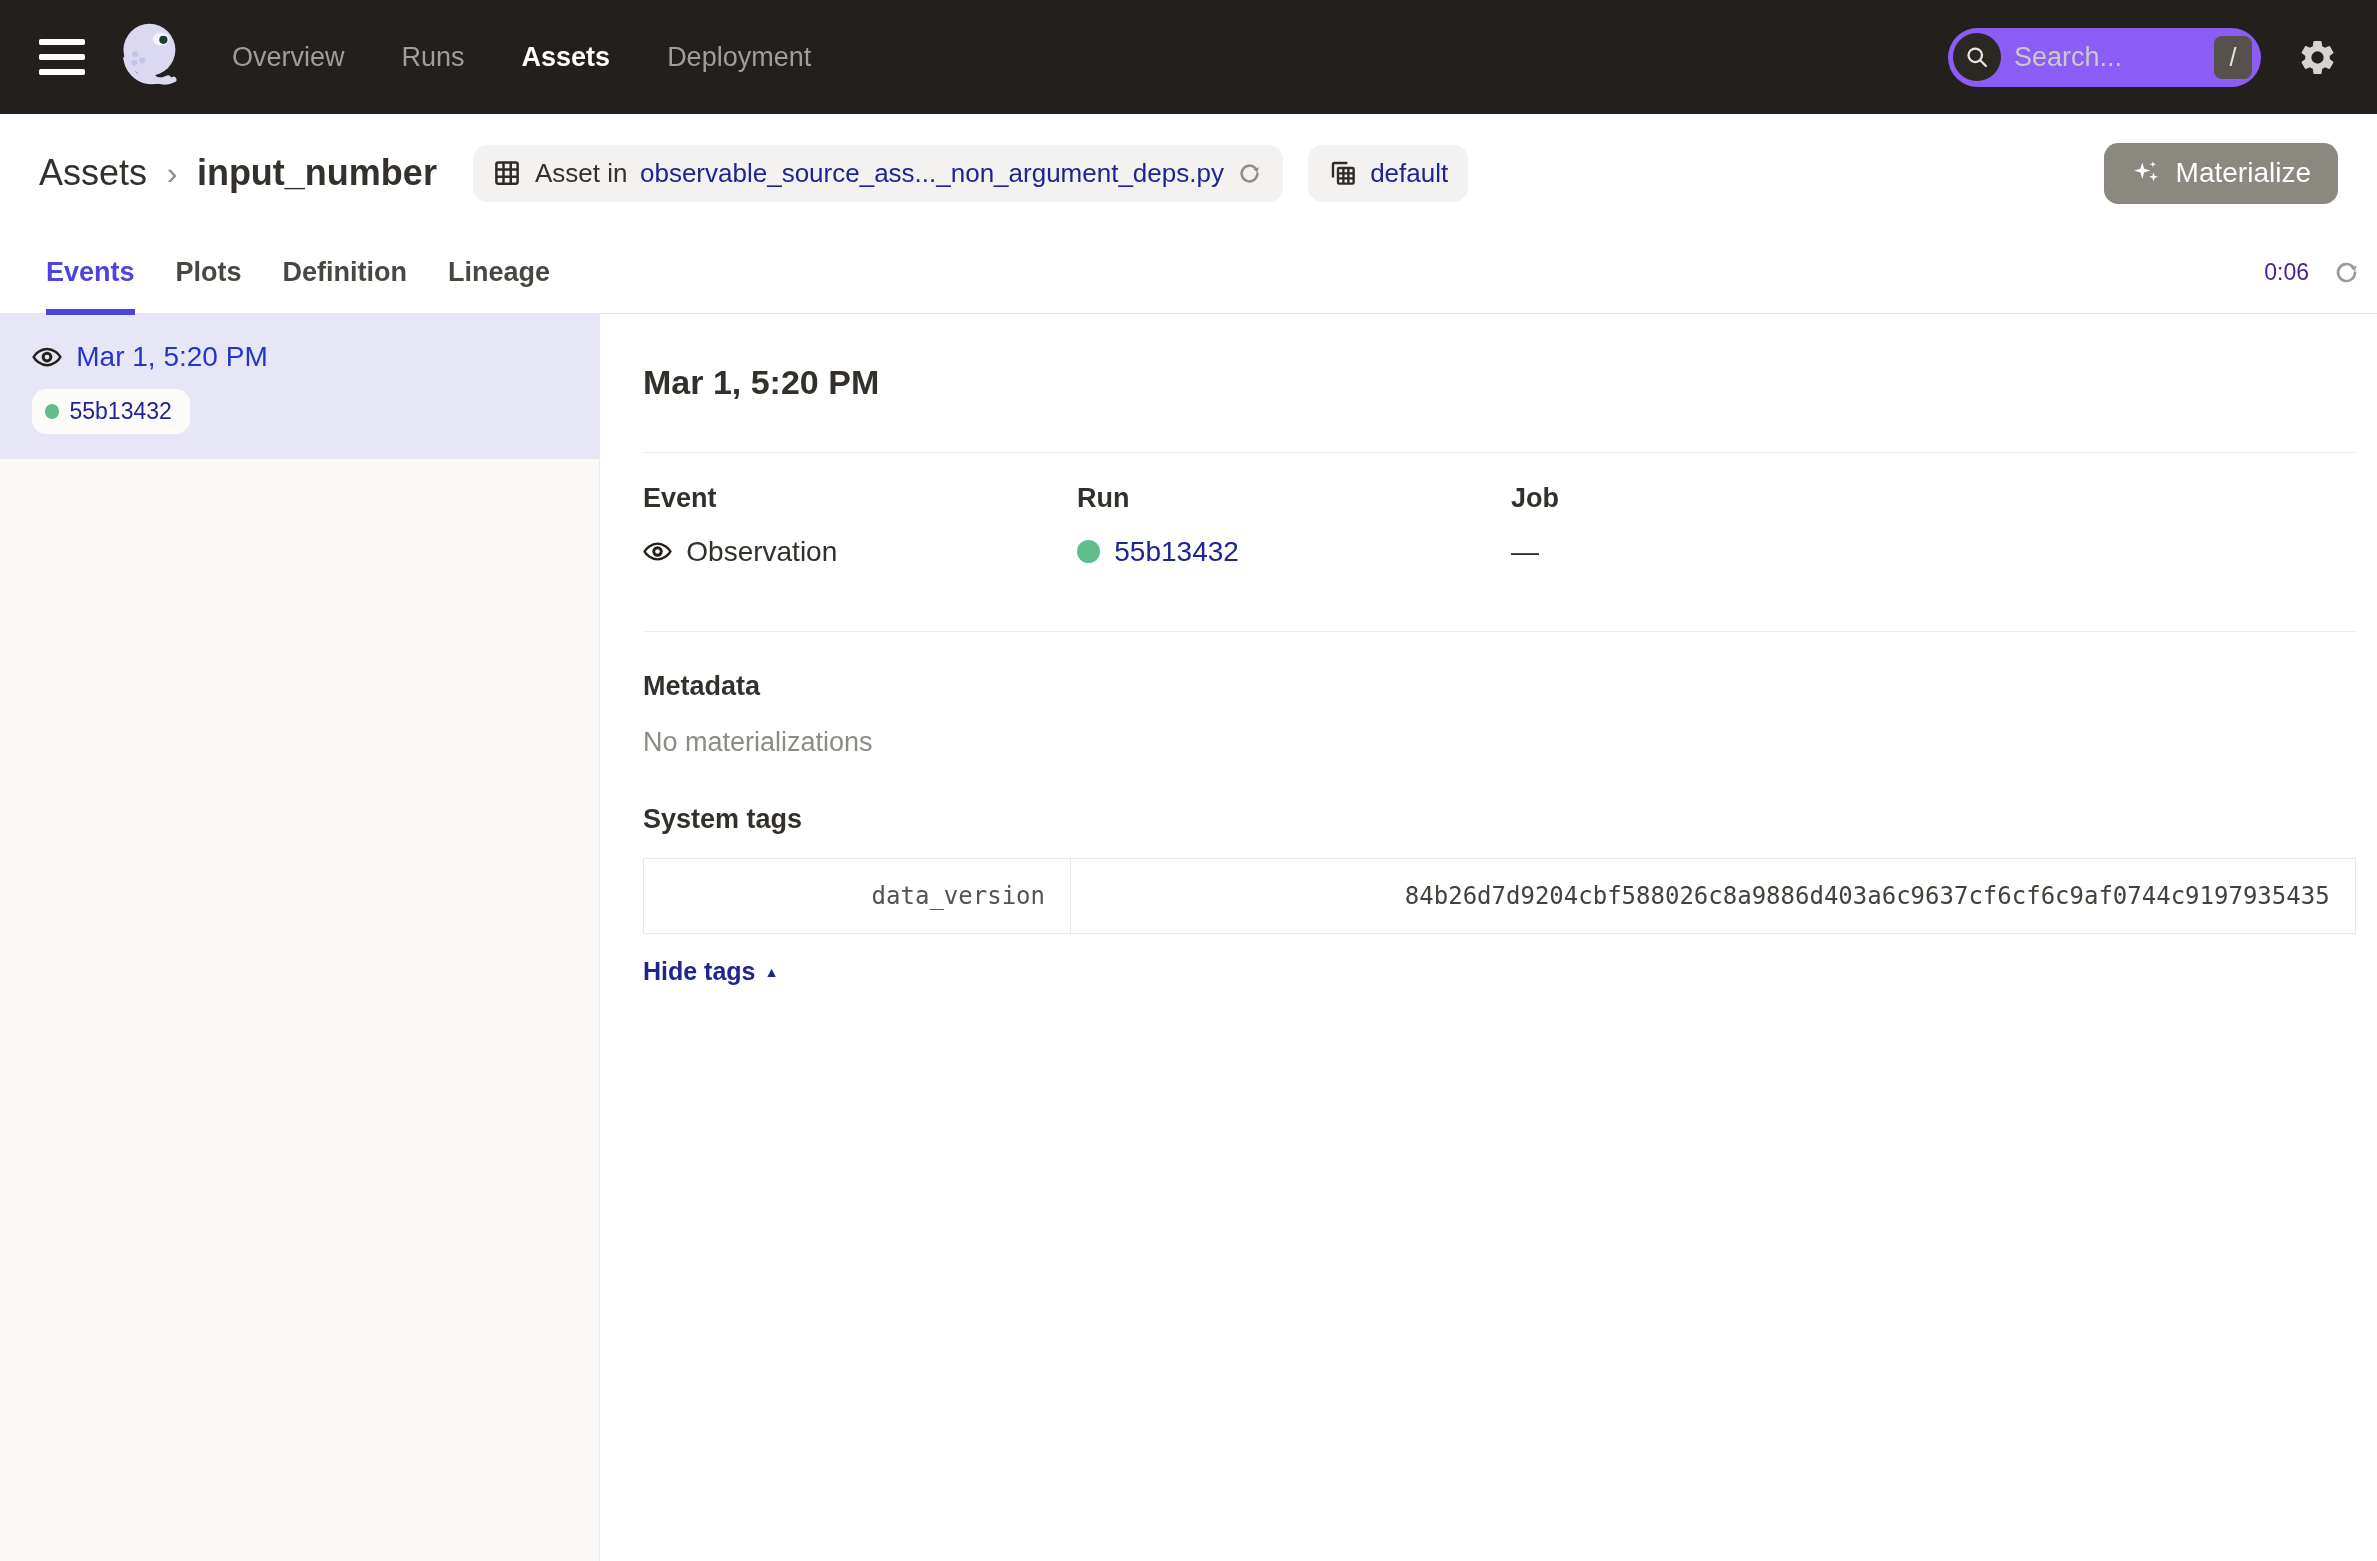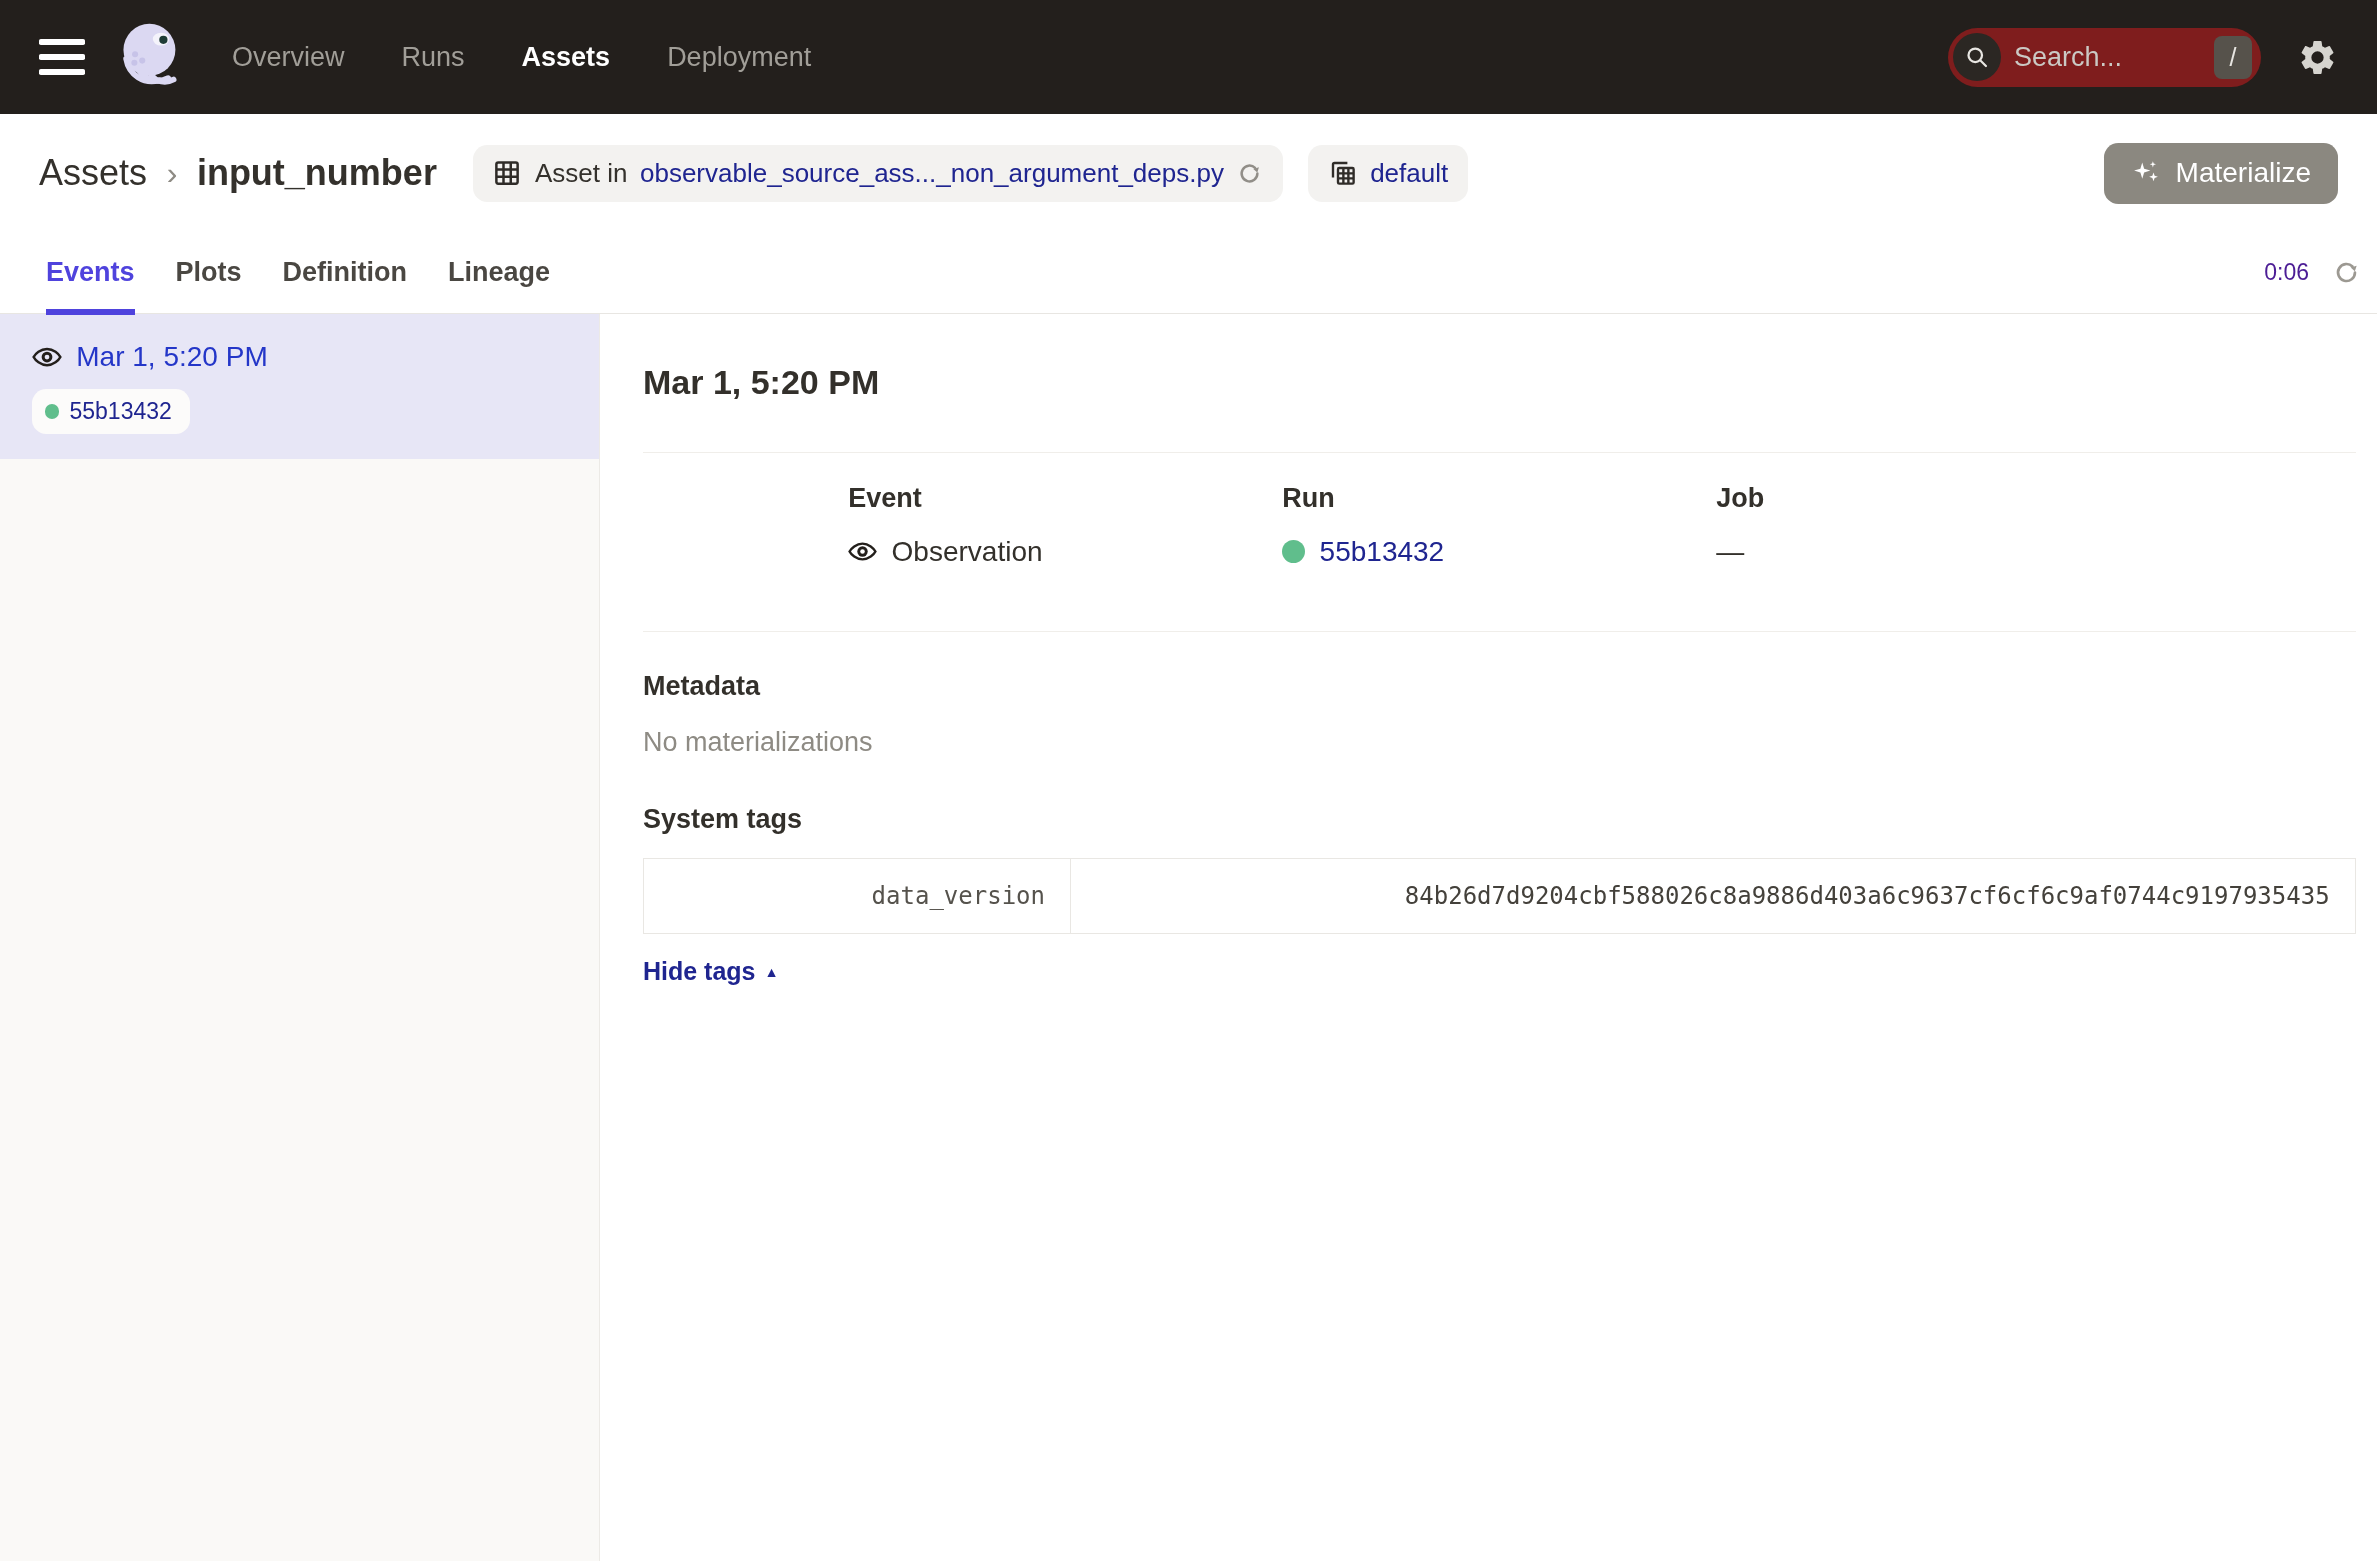--- a/index.html
+++ b/index.html
@@ -8,21 +8,21 @@
 
   
   .topnav { height:114px; background:#231F1C; display:flex; align-items:center; padding:0 39px; }
   .hamburger { width:46px; height:36px; display:flex; flex-direction:column; justify-content:space-between; cursor:pointer; margin-right:25px; }
   .hamburger span { display:block; height:6.3px; background:#ffffff; border-radius:1.8px; }
   .logo { width:86px; height:86px; margin-right:36px; }
   .nav-items { display:flex; gap:57px; align-items:center; }
   .nav-item { font-size:27px; color:#A19E98; cursor:pointer; }
   .nav-item.active { color:#ffffff; font-weight:700; }
   .topnav .spacer { flex:1; }
-  .search-pill { width:313px; height:59px; border-radius:29.5px; background:#7f1d1d; display:flex; align-items:center; padding:0 9px 0 5.4px; }
+  .search-pill { width:313px; height:59px; border-radius:29.5px; background:#8b5cf6; display:flex; align-items:center; padding:0 9px 0 5.4px; }
   .search-iconwrap { width:48px; height:48px; border-radius:50%; background:#2B2723; display:flex; align-items:center; justify-content:center; flex:none; }
   .search-pill input { flex:1; min-width:0; background:transparent; border:none; outline:none; color:#E8E6E2; font-size:27px; padding:0 12.5px; font-family:inherit; }
   .search-pill input::placeholder { color:#CBC9C4; }
   .slash-badge { width:38px; height:43px; border-radius:8px; background:#56524B; color:#E8E6E2; font-size:25px; display:flex; align-items:center; justify-content:center; flex:none; }
   .gear { margin-left:36px; cursor:pointer; display:flex; }
 
   
   .header-row { height:118px; display:flex; align-items:center; padding:0 39px; background:#fff; }
   .crumb-root { font-size:36px; color:#34312C; cursor:pointer; }
   .crumb-sep { font-size:32px; color:#8E8B84; margin:0 19.6px; }
@@ -53,21 +53,21 @@
   .run-badge { margin-top:16px; display:inline-flex; align-items:center; gap:10.7px; background:#FCFBFA; border-radius:14.3px; padding:9px 18px 9px 12.5px; font-size:23px; color:#1F2590; cursor:pointer; }
   .dot { border-radius:50%; background:#60BE8C; flex:none; }
   .dot.sm { width:14.3px; height:14.3px; }
   .dot.md { width:23px; height:23px; }
 
   .main { flex:1; padding:36px 21.4px 0 43px; background:#fff; }
   .main h1 { font-size:34px; font-weight:700; color:#33302B; margin-top:12.5px; }
   .divider { height:1.8px; background:#F0EEEA; }
   .div1 { margin-top:50px; }
   .div2 { margin-top:63px; }
-  .cols { display:flex; margin-top:30px;justify-content:center; }
+  .cols { display:flex; margin-top:30px; }
   .col { width:434px; flex:none; }
   .col-label { font-size:27px; font-weight:700; color:#33302B; margin-bottom:21.4px; }
   .col-value { display:flex; align-items:center; gap:14.3px; font-size:28px; color:#33302B; }
   .section-h { font-size:27px; font-weight:700; color:#33302B; }
   .meta-h { margin-top:39px; }
   .meta-empty { margin-top:25px; font-size:27px; color:#8E8B84; }
   .tags-h { margin-top:46px; }
   .tags-table { margin-top:23px; border:1.8px solid #E9E7E3; display:flex;text-align:right; }
   .tag-key { width:427px; flex:none; border-right:1.8px solid #E9E7E3; padding:23px 25px; font-family:"DejaVu Sans Mono",monospace; font-size:24px; color:#55524C; }
   .tag-value { flex:1; padding:23px 25px; font-family:"DejaVu Sans Mono",monospace; font-size:24px; color:#44413B; white-space:nowrap; overflow:hidden; }

